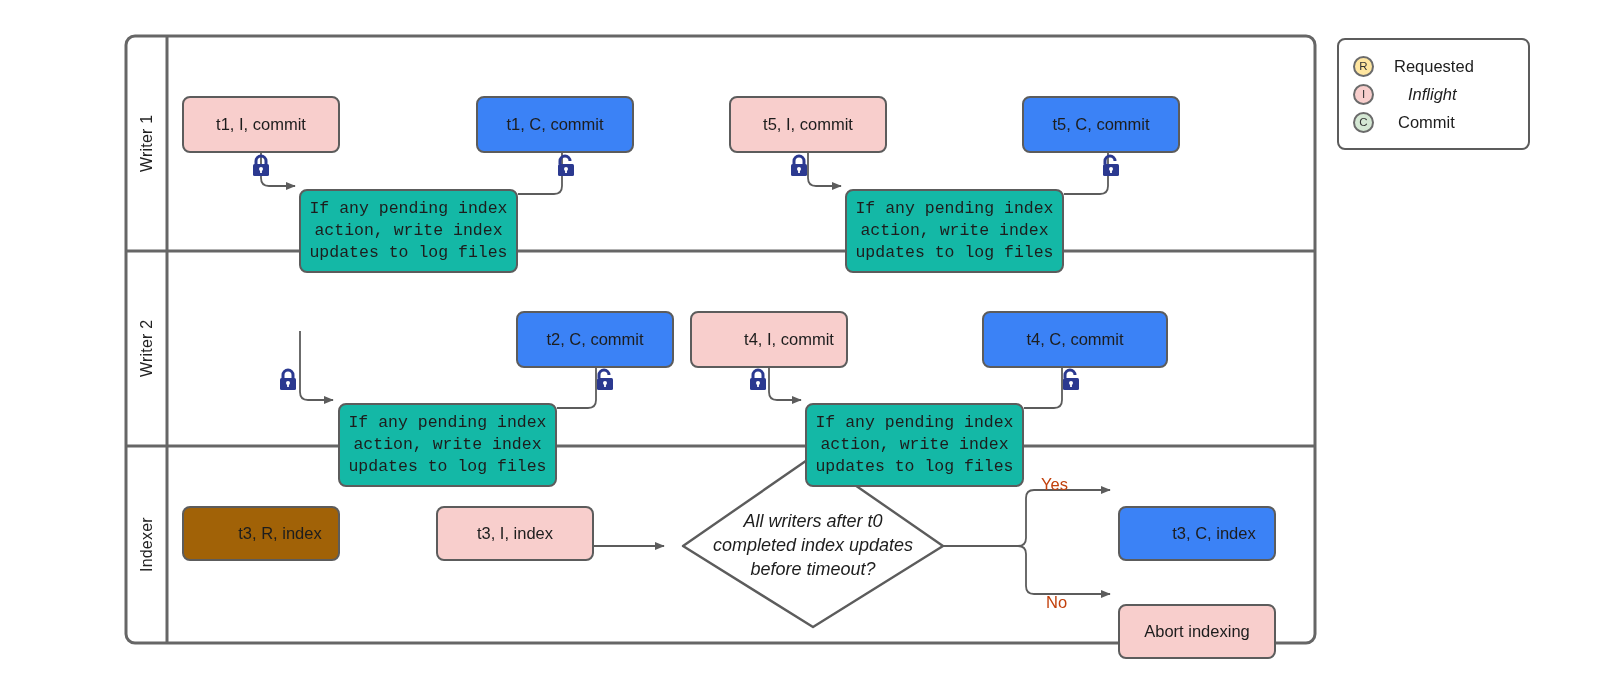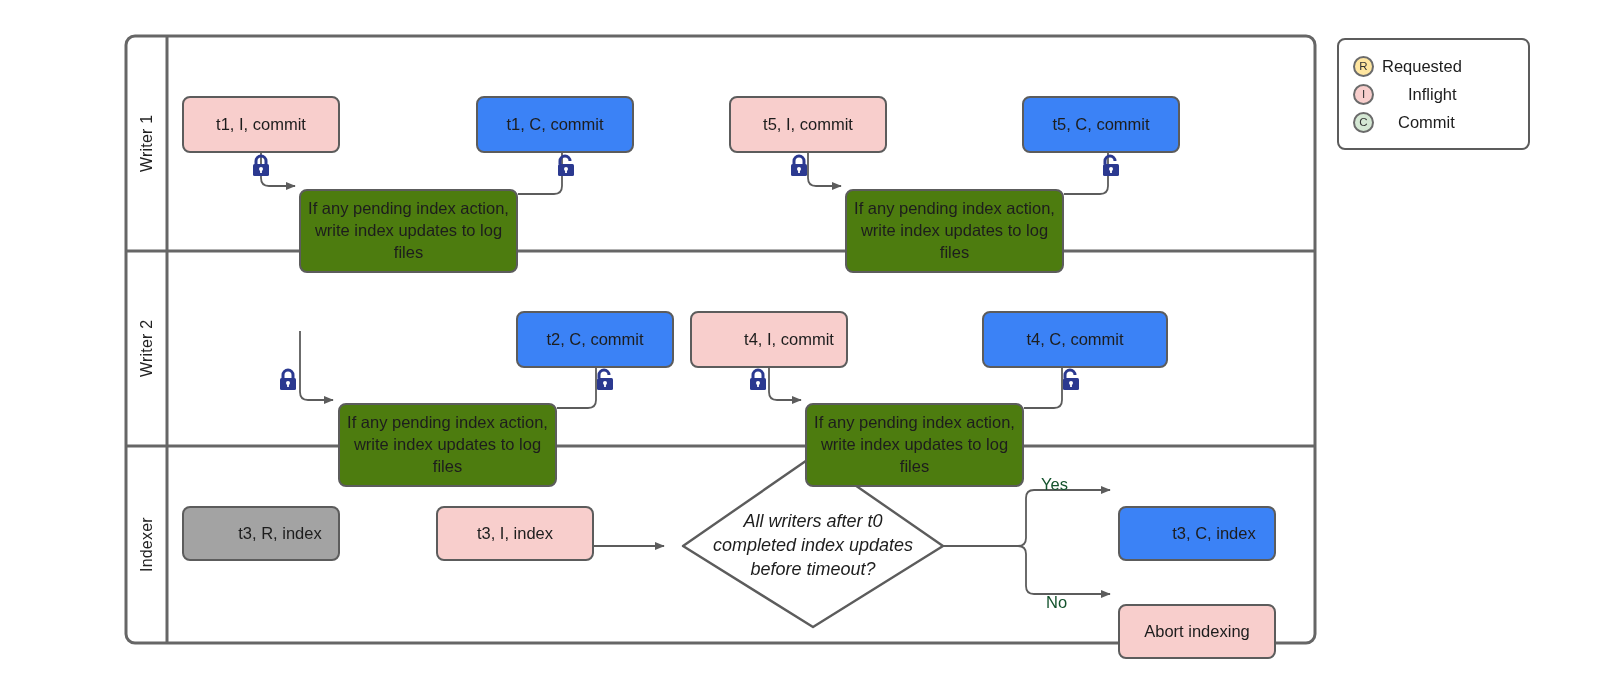--- a/index.html
+++ b/index.html
@@ -22,36 +22,36 @@
     display:flex;align-items:center;justify-content:center;
     text-align:center;
     font-size:16.5px;
     line-height:1.32;
     color:#1d1d1d;
     padding:2px 6px;
     margin-top:36px;
   }
   .node.pink{background:#f8cecc;}
   .node.green{background:#3b82f6;}
-  .node.yellow{background:#a3a3a3;padding-left:44px;}
-  .node.white{background:#4d7c0f;}
+  .node.yellow{background:#a16207;padding-left:44px;}
+  .node.white{background:#14b8a6;font-family:Liberation Mono, monospace;}
 
   .lane-label{
     position:absolute;
     display:flex;align-items:center;justify-content:center;
     font-size:16px;color:#222;
     writing-mode:vertical-rl;
     transform:rotate(180deg);
     letter-spacing:.2px;
   }
 
   .edge-label{
     position:absolute;
     font-size:16.5px;
-    color:#14532d;
+    color:#c2410c;
     white-space:nowrap;
   }
 
   .diamond-text{
     position:absolute;
     display:flex;align-items:center;justify-content:center;
     text-align:center;
     font-size:18px;line-height:1.33;
     color:#1d1d1d;
     white-space:pre-line;
@@ -74,22 +74,22 @@
   .legend-row{display:flex;align-items:center;gap:8px;height:26px;}
   .legend-badge{
     width:21px;height:21px;border-radius:50%;
     border:2px solid #6b6b6b;
     box-sizing:border-box;
     display:flex;align-items:center;justify-content:center;
     font-size:11.5px;font-weight:400;color:#333;
     flex:0 0 auto;
   }
   .legend-text{font-size:16.5px;color:#1d1d1d;}
-  .legend-row.r1 .legend-text{margin-left:0px;}
-  .legend-row.r2 .legend-text{margin-left:26px;}
+  .legend-row.r1 .legend-text{margin-left:12px;}
+  .legend-row.r2 .legend-text{margin-left:26px;font-style:italic;}
   .legend-row.r3 .legend-text{margin-left:16px;}
 
   
   .lock{position:absolute;width:22px;height:24px;}
 </style>
 </head>
 <body>
 
 <div id="stage">
 

